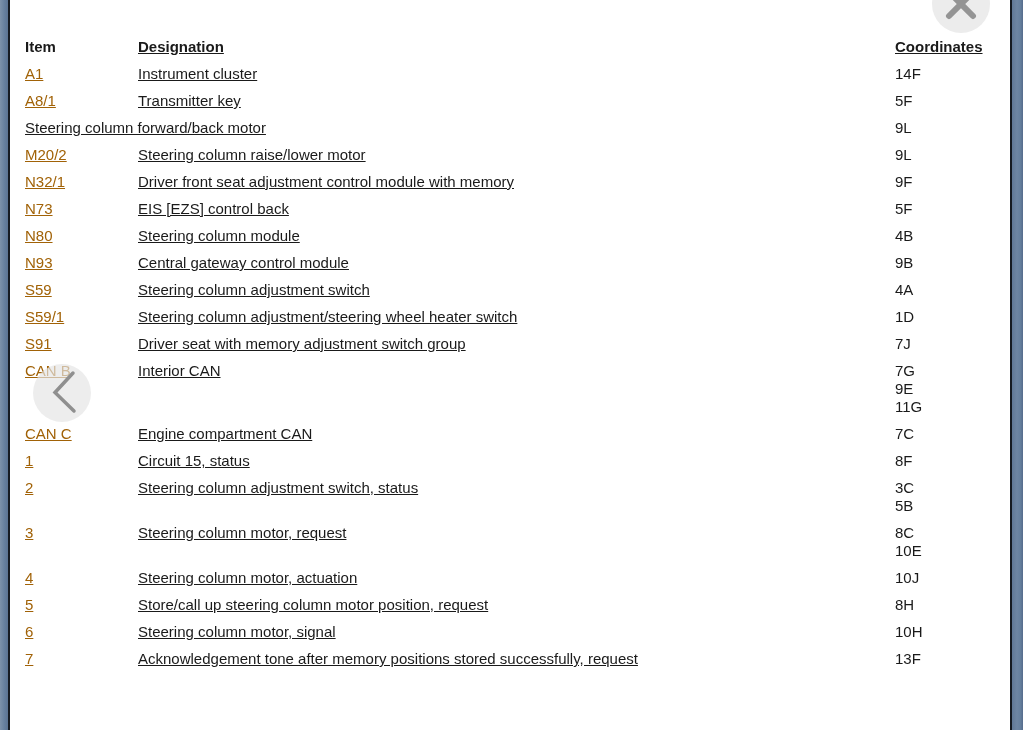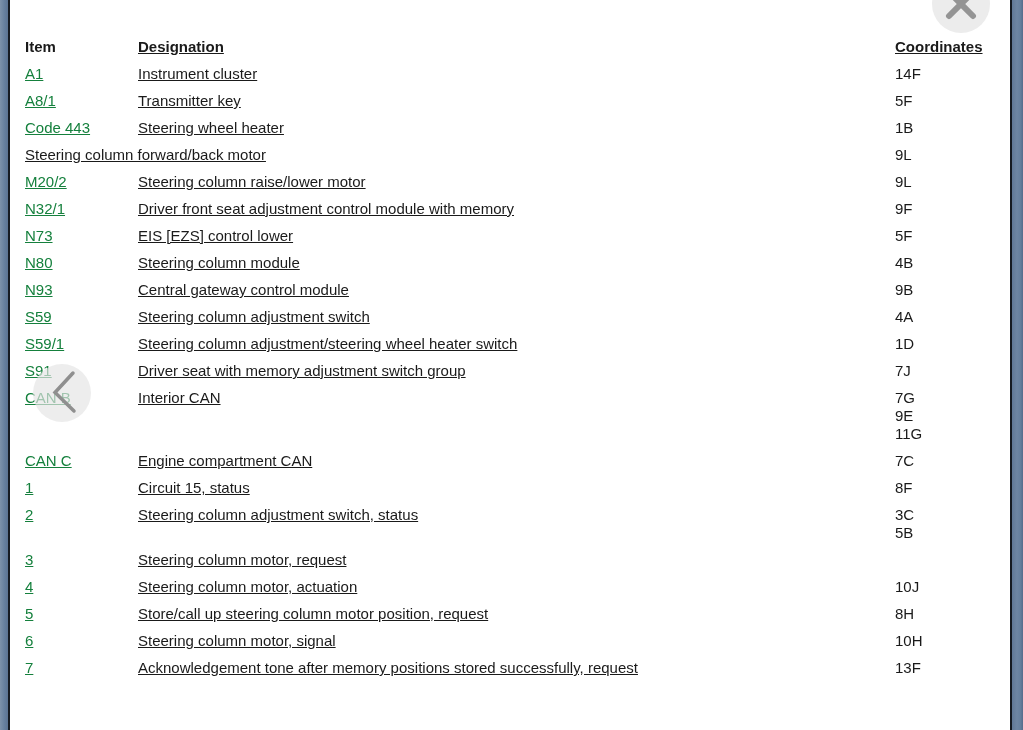--- a/index.html
+++ b/index.html
@@ -35,21 +35,21 @@
   .back-btn svg{display:block;width:58px;height:58px;}
   
   .table{position:absolute;left:25px;top:33px;width:988px;z-index:10;font-size:15px;}
   .row{display:flex;align-items:flex-start;}
   .c-item{width:113px;line-height:27px;}
   .c-desig{flex:1;line-height:27px;text-decoration:underline;}
   .c-coords{width:118px;padding:4.5px 0;}
   .coord-line{line-height:18px;}
   .header-row .c-item,.header-row .c-desig,.header-row .c-coords-h{font-weight:bold;}
   .c-coords-h{width:118px;line-height:27px;text-decoration:underline;}
-  a.item-link{color:#15803d;text-decoration:underline;cursor:pointer;}
+  a.item-link{color:#a16207;text-decoration:underline;cursor:pointer;}
 </style>
 </head>
 <body>
 
 <div>
 
   <div class="edge left"></div>
   <div class="edge right"></div>
 
   <button class="close-btn" aria-label="Close">
@@ -80,27 +80,20 @@
           </div>
         </div>
         <div class="row">
           <div class="c-item"><a class="item-link">A8/1</a></div>
           <div class="c-desig">Transmitter key</div>
           <div class="c-coords">
             <div class="coord-line">5F</div>
           </div>
         </div>
         <div class="row">
-          <div class="c-item"><a class="item-link">Code 443</a></div>
-          <div class="c-desig">Steering wheel heater</div>
-          <div class="c-coords">
-            <div class="coord-line">1B</div>
-          </div>
-        </div>
-        <div class="row">
           <div class="c-desig">Steering column forward/back motor</div>
           <div class="c-coords">
             <div class="coord-line">9L</div>
           </div>
         </div>
         <div class="row">
           <div class="c-item"><a class="item-link">M20/2</a></div>
           <div class="c-desig">Steering column raise/lower motor</div>
           <div class="c-coords">
             <div class="coord-line">9L</div>
@@ -108,21 +101,21 @@
         </div>
         <div class="row">
           <div class="c-item"><a class="item-link">N32/1</a></div>
           <div class="c-desig">Driver front seat adjustment control module with memory</div>
           <div class="c-coords">
             <div class="coord-line">9F</div>
           </div>
         </div>
         <div class="row">
           <div class="c-item"><a class="item-link">N73</a></div>
-          <div class="c-desig">EIS [EZS] control lower</div>
+          <div class="c-desig">EIS [EZS] control back</div>
           <div class="c-coords">
             <div class="coord-line">5F</div>
           </div>
         </div>
         <div class="row">
           <div class="c-item"><a class="item-link">N80</a></div>
           <div class="c-desig">Steering column module</div>
           <div class="c-coords">
             <div class="coord-line">4B</div>
           </div>
@@ -182,20 +175,24 @@
           <div class="c-item"><a class="item-link">2</a></div>
           <div class="c-desig">Steering column adjustment switch, status</div>
           <div class="c-coords">
             <div class="coord-line">3C</div>
             <div class="coord-line">5B</div>
           </div>
         </div>
         <div class="row">
           <div class="c-item"><a class="item-link">3</a></div>
           <div class="c-desig">Steering column motor, request</div>
+          <div class="c-coords">
+            <div class="coord-line">8C</div>
+            <div class="coord-line">10E</div>
+          </div>
         </div>
         <div class="row">
           <div class="c-item"><a class="item-link">4</a></div>
           <div class="c-desig">Steering column motor, actuation</div>
           <div class="c-coords">
             <div class="coord-line">10J</div>
           </div>
         </div>
         <div class="row">
           <div class="c-item"><a class="item-link">5</a></div>

